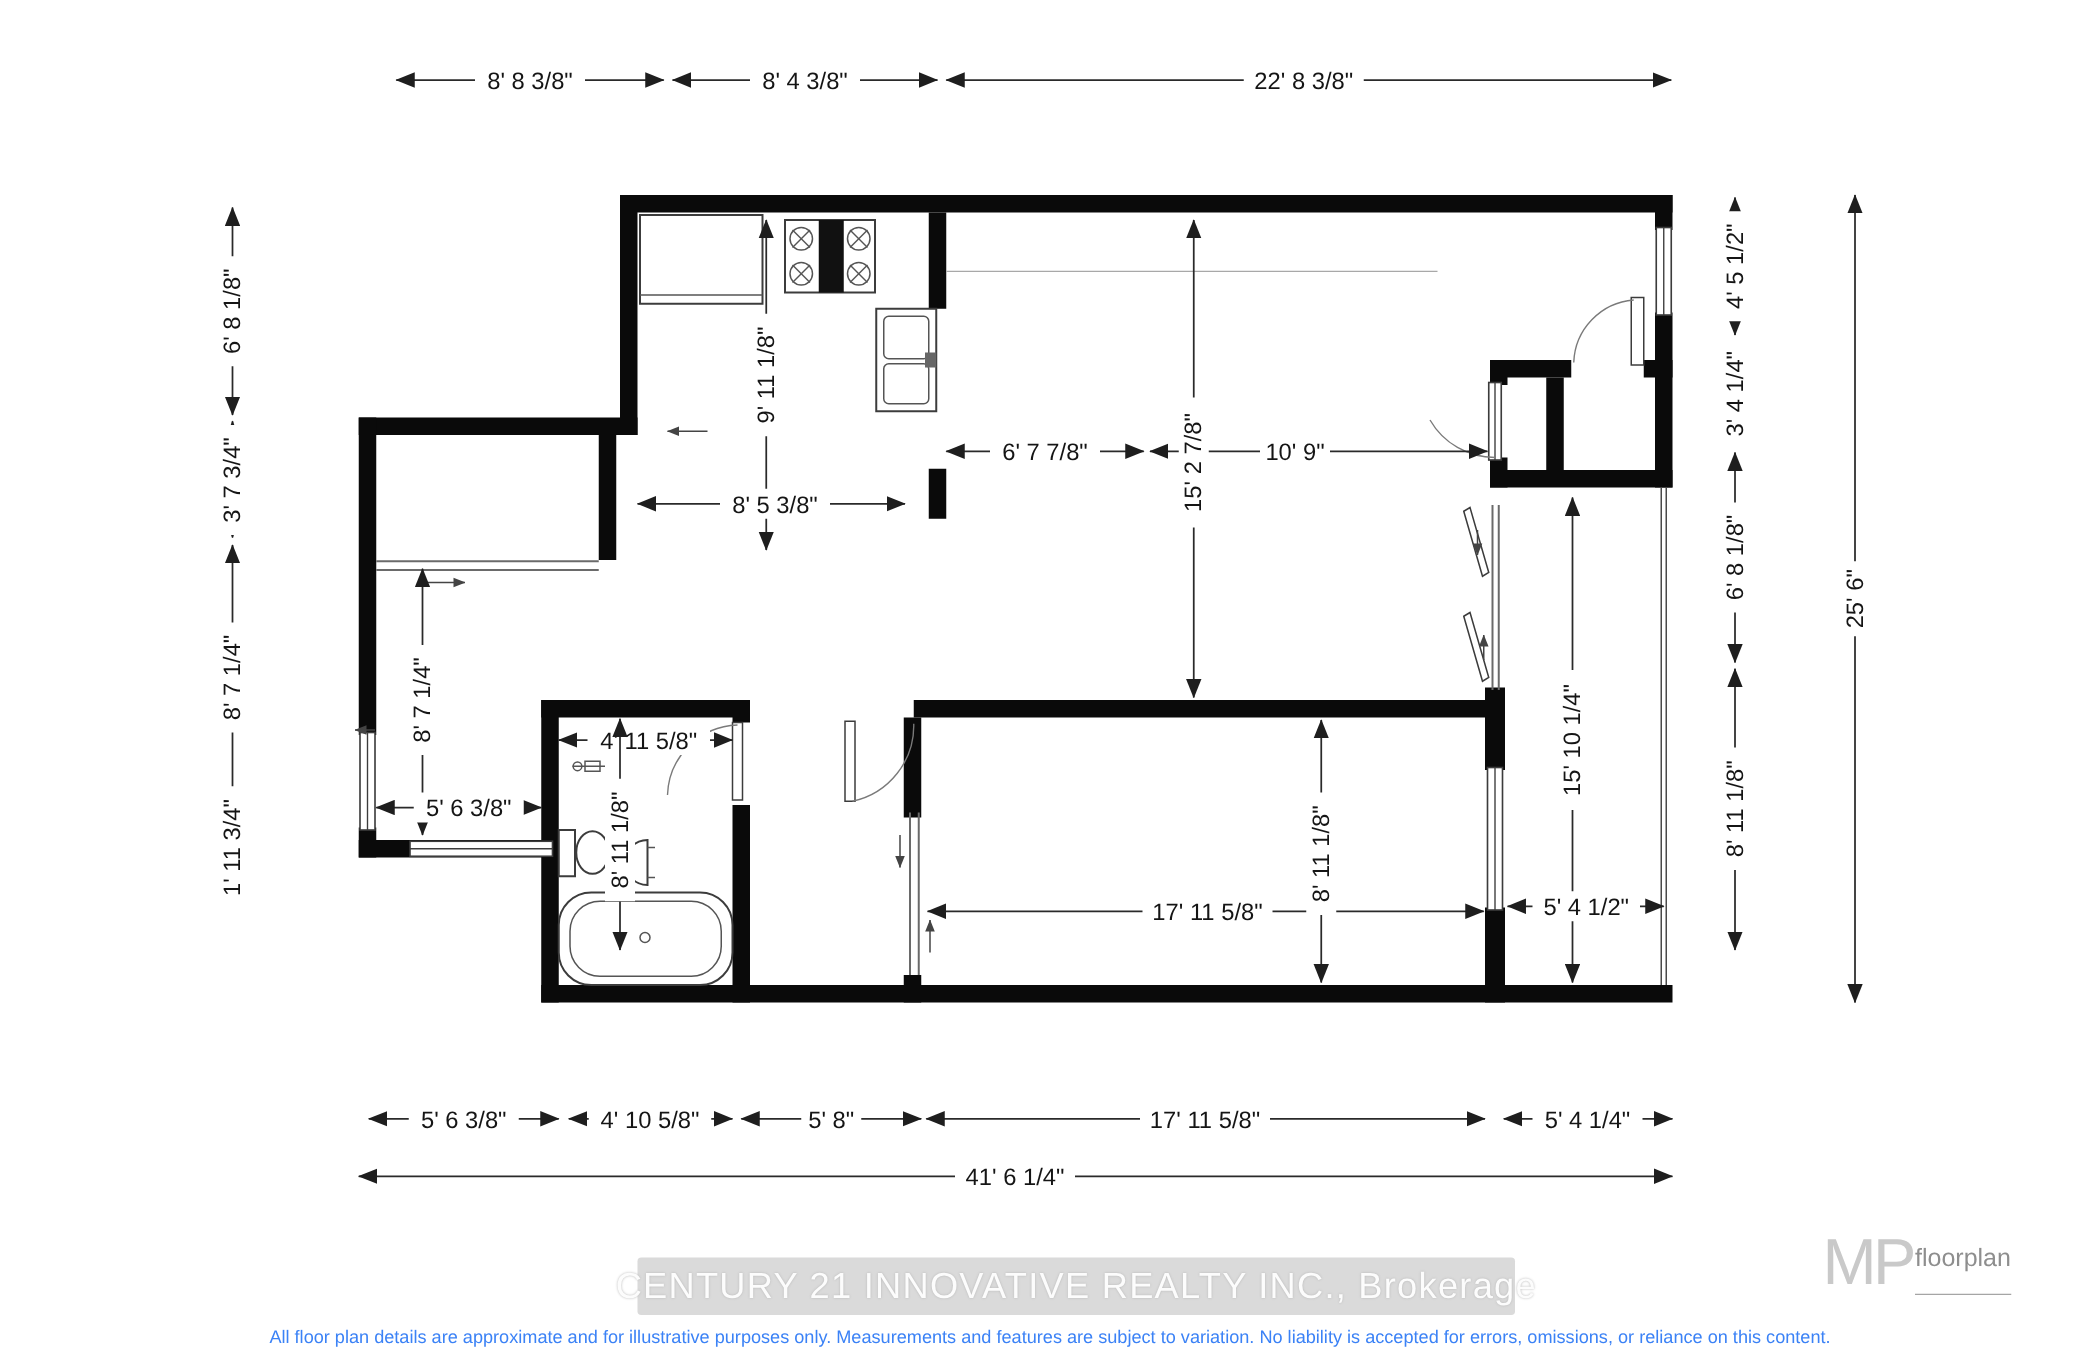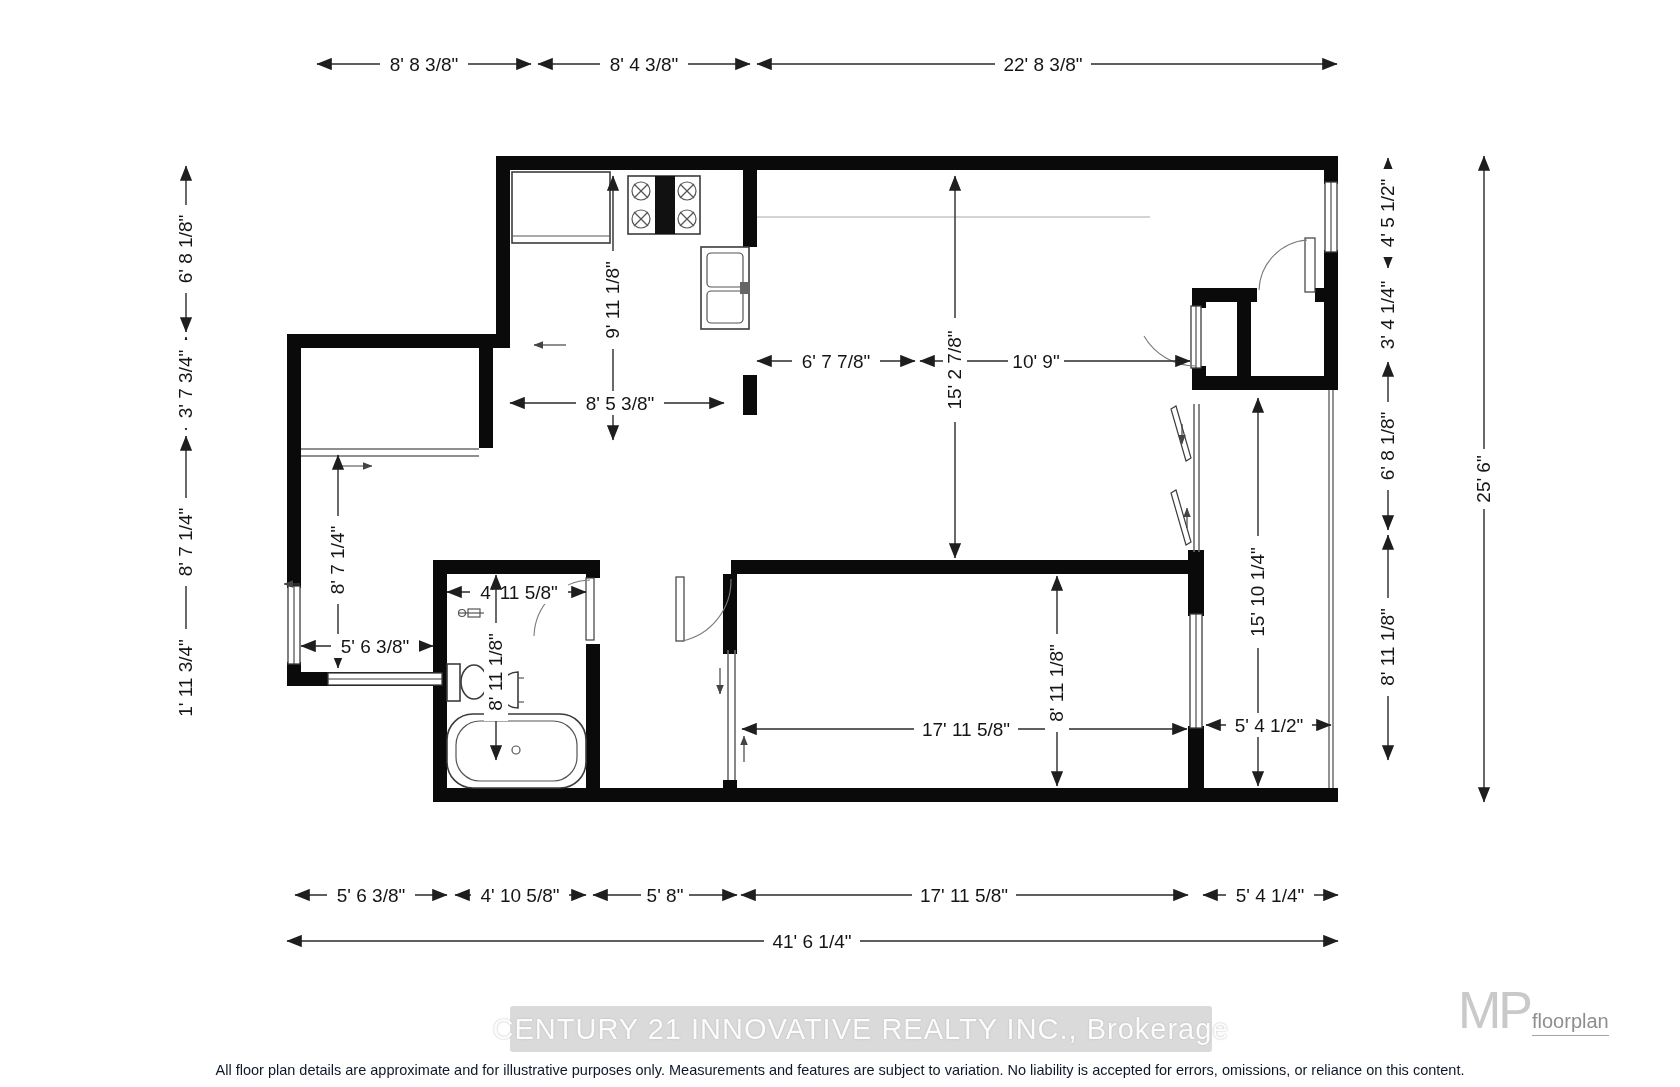--- a/index.html
+++ b/index.html
@@ -15,24 +15,24 @@
   .winline{stroke:#3c3c3c;stroke-width:1.1;}
   .slider{stroke:#6a6a6a;stroke-width:1.6;}
   .arc{fill:none;stroke:#7a7a7a;stroke-width:1.1;}
   .leaf{fill:#ffffff;stroke:#3c3c3c;stroke-width:1.2;}
   .mini{stroke:#444;stroke-width:1.2;fill:none;}
   .bulkhead{stroke:#a8a8a8;stroke-width:1;}
   .rail{stroke:#4a4a4a;stroke-width:1.2;}
   #watermark{position:absolute;left:510px;top:1006px;width:702px;height:46px;background:#dadada;border-radius:3px;
     display:flex;align-items:center;justify-content:center;color:#fcfcfc;font-size:29px;letter-spacing:1px;
     text-shadow:0 0 2px #b5b5b5;white-space:nowrap;}
-  #disclaimer{position:absolute;left:0;top:1062px;width:1680px;text-align:center;font-size:14.5px;color:#0f172a;}
+  #disclaimer{position:absolute;left:0;top:1062px;width:1680px;text-align:center;font-size:14.5px;color:#3b82f6;}
   #logo{position:absolute;left:1458px;top:984px;display:flex;align-items:flex-end;}
   #logo .monogram{font-size:52px;font-weight:200;color:#c9c9c9;letter-spacing:-3px;line-height:1;}
-  #logo .lname{font-size:20px;color:#8e8e8e;border-bottom:1px solid #a5a5a5;padding-bottom:2px;margin-left:2px;}
+  #logo .lname{font-size:20px;color:#8e8e8e;border-bottom:1px solid #a5a5a5;padding-bottom:16px;margin-left:2px;}
 </style>
 </head>
 <body>
 
 <svg id="plan-svg" width="1680" height="1087" viewBox="0 0 1680 1087">
   <defs>
     <marker id="ah" viewBox="0 0 10 8" refX="9.6" refY="4" markerWidth="11" markerHeight="9" orient="auto-start-reverse">
       <path d="M0,0 L10,4 L0,8 z" fill="#1e1e1e"></path>
     </marker>
     <marker id="ah2" viewBox="0 0 10 8" refX="9.6" refY="4" markerWidth="8" markerHeight="7" orient="auto-start-reverse">

